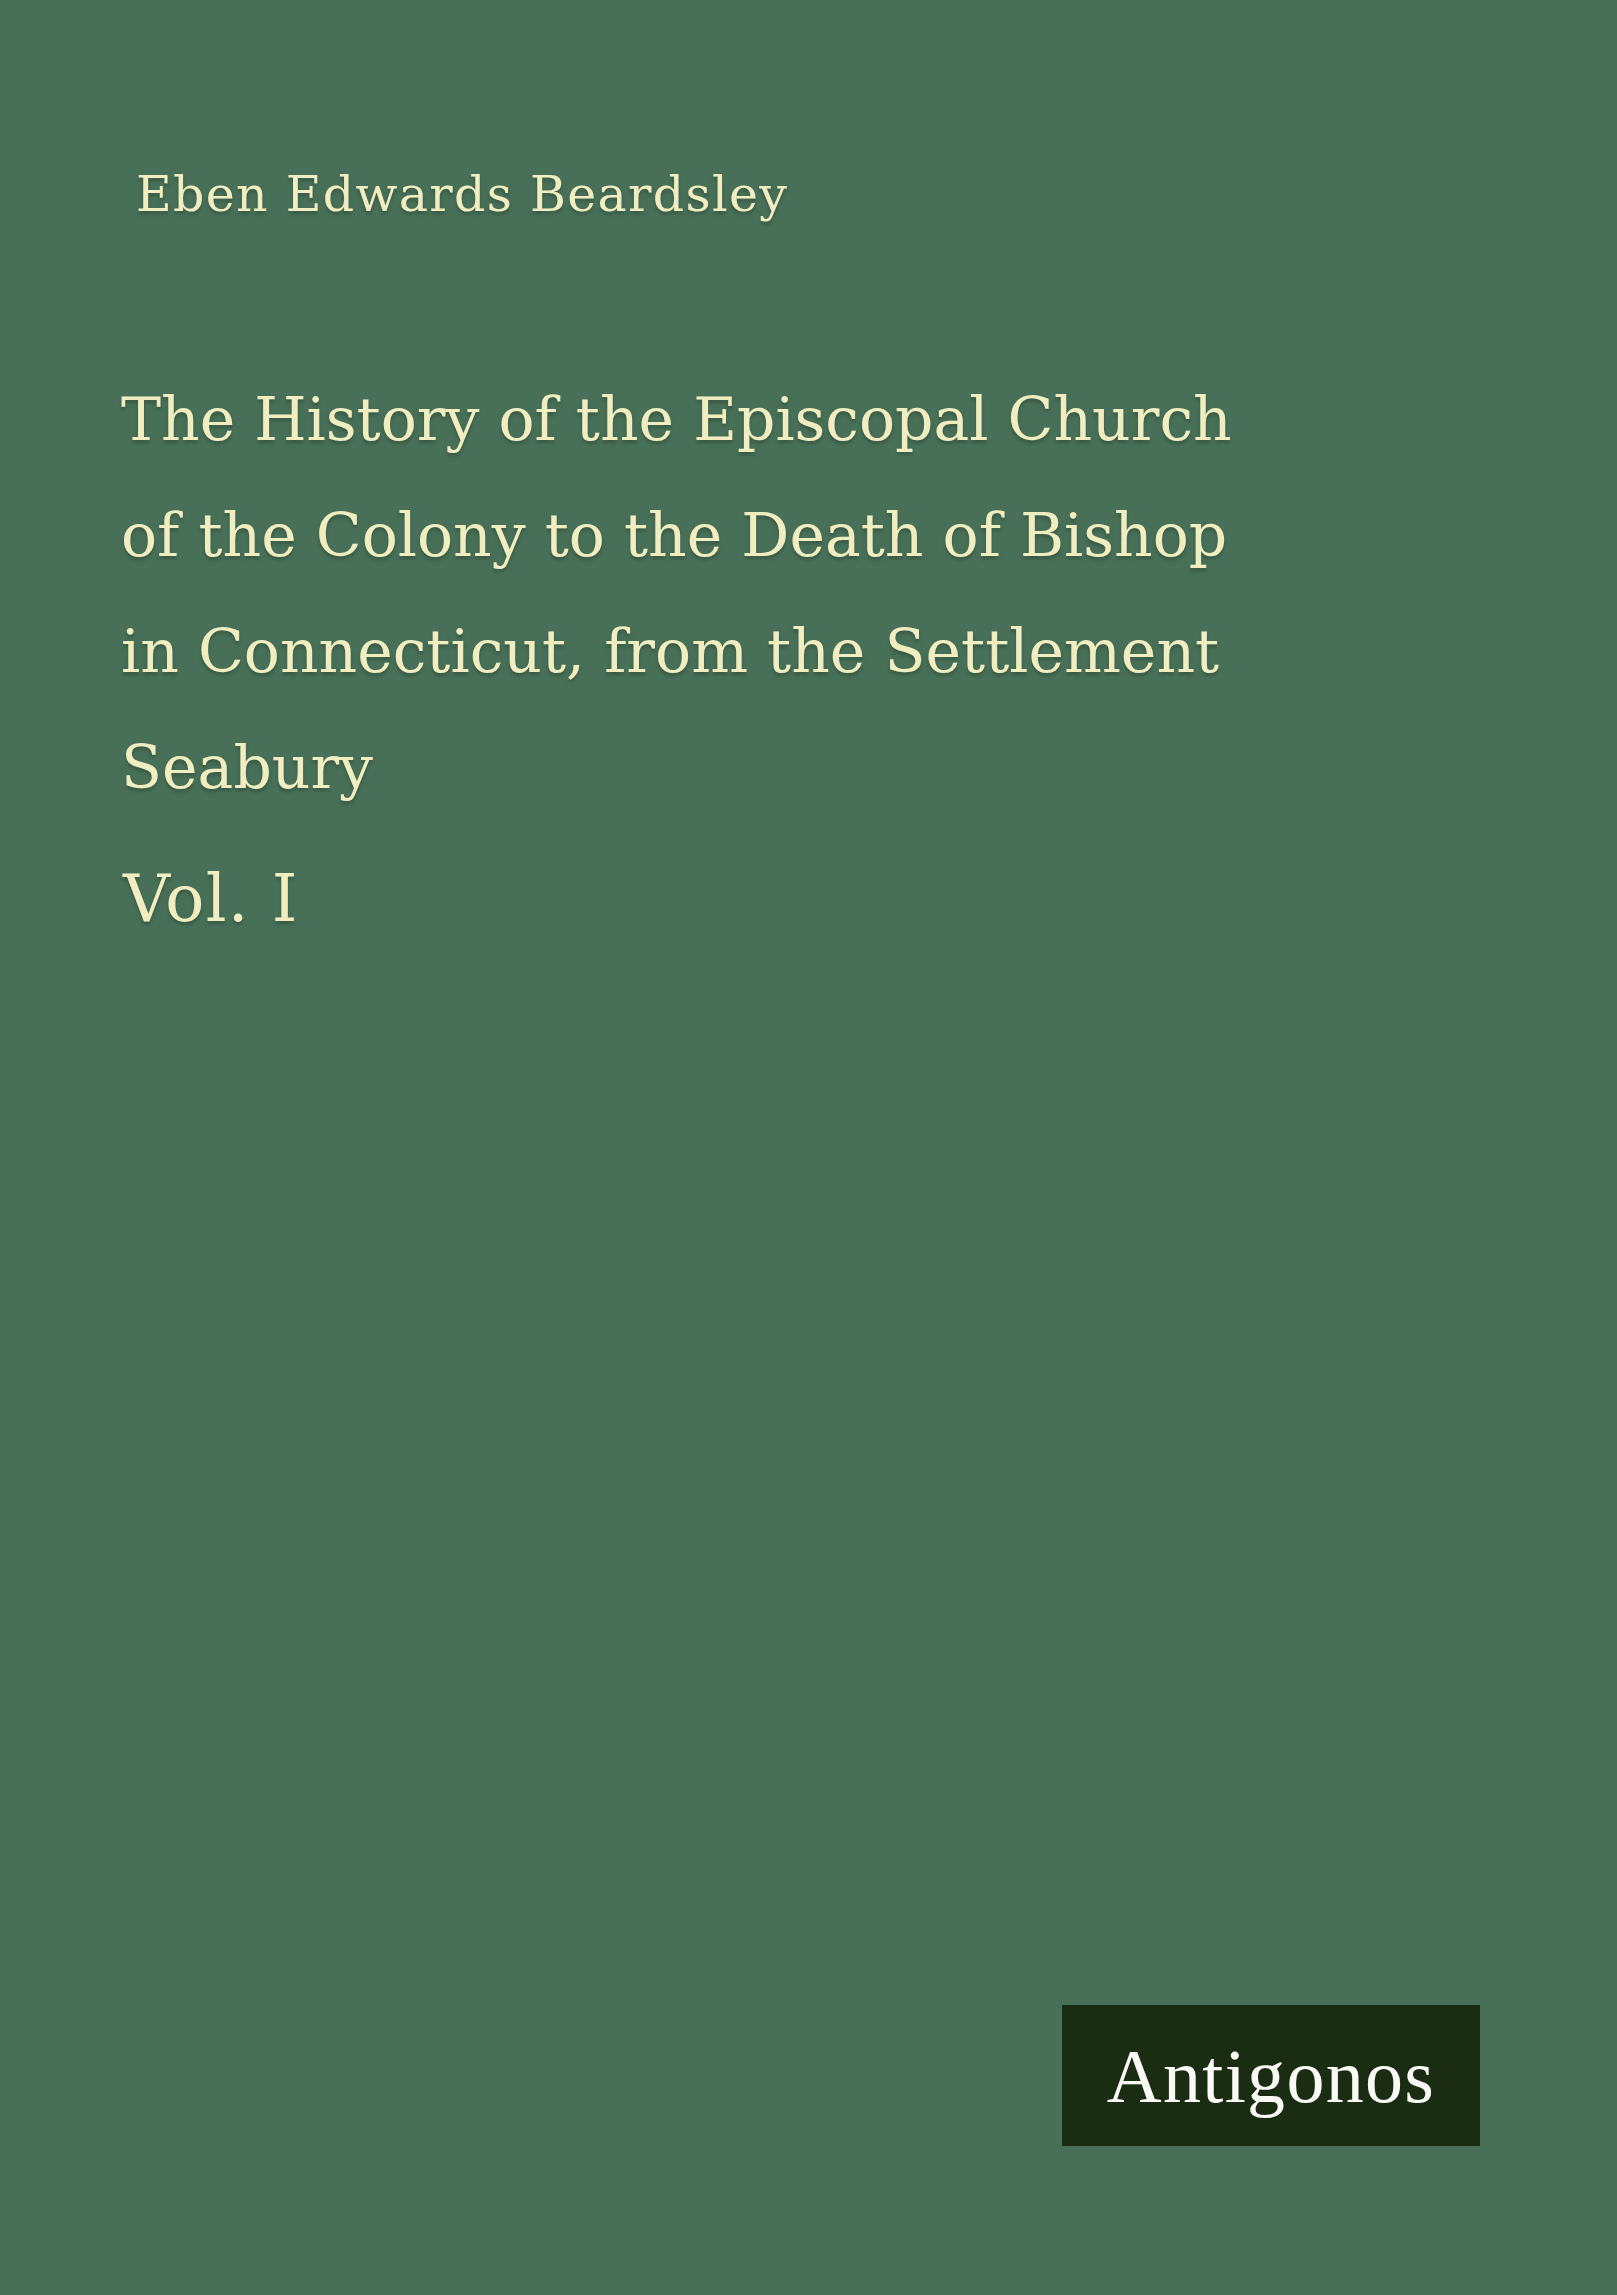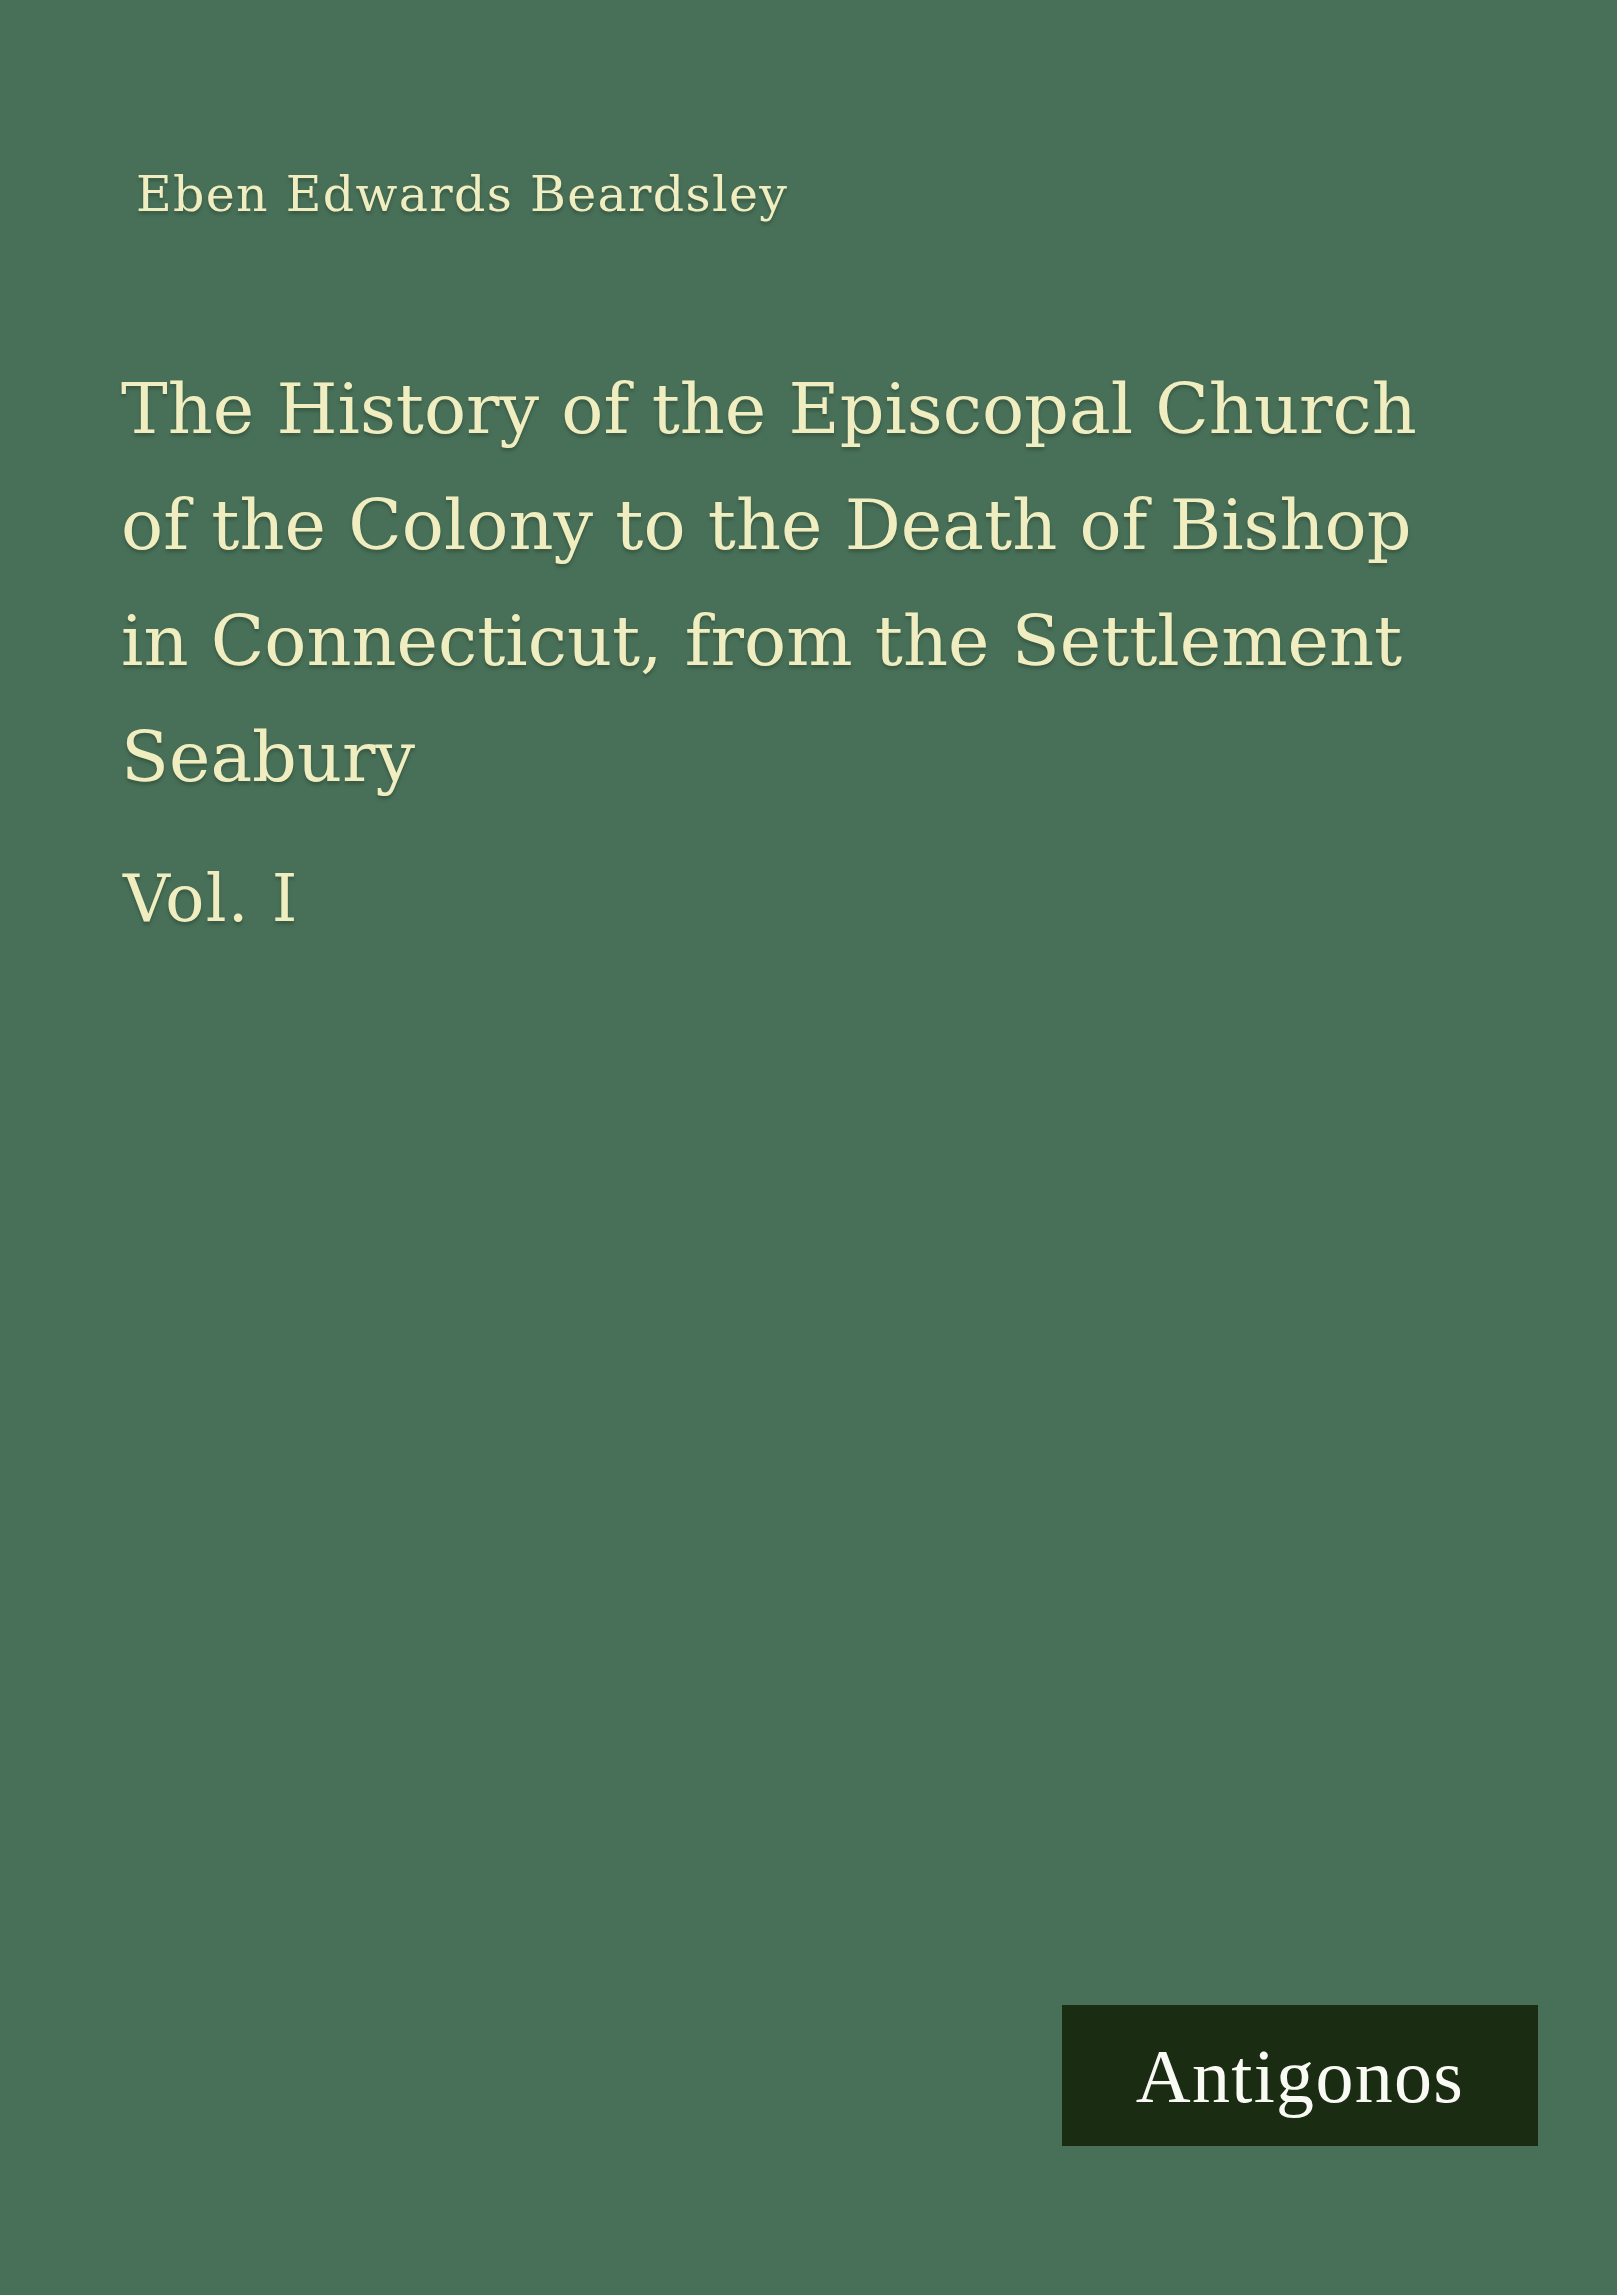--- a/index.html
+++ b/index.html
@@ -20,40 +20,40 @@
     position: absolute;
     left: 136px; top: 170px;
     font-size: 49px; line-height: 1;
     letter-spacing: 1.3px;
     color: var(--cream, #F0EEC0);
     text-shadow: 0 3.4px 3.4px rgba(26,43,30,0.35);
     white-space: nowrap;
   }
   .title {
     position: absolute;
-    left: 121px; top: 351px;
+    left: 121px; top: 361px;
     width: 1443px;
-    font-size: 70px; line-height: 116px;
+    font-size: 60px; line-height: 116px;
     font-weight: 400;
     color: var(--cream, #F0EEC0);
     text-shadow: 0 3.4px 3.4px rgba(26,43,30,0.35);
   }
   .title .tline { white-space: nowrap; }
   .volume {
     position: absolute;
     left: 123px; top: 866px;
     font-size: 65px; line-height: 1;
     letter-spacing: 1.3px;
     color: var(--cream, #F0EEC0);
     text-shadow: 0 3.4px 3.4px rgba(26,43,30,0.35);
   }
   .publisher-box {
     position: absolute;
     left: 1062px; top: 2005px;
-    width: 476px; height: 141px;
+    width: 418px; height: 141px;
     background: var(--box-bg, #1A2D13);
     display: flex; align-items: center; justify-content: center;
   }
   .publisher-name {
     font-family: "Liberation Serif", "DejaVu Serif", serif;
     font-size: 76px; line-height: 1;
     letter-spacing: 1.3px;
     color: var(--box-text, #FAFAF5);
   }
 </style>

